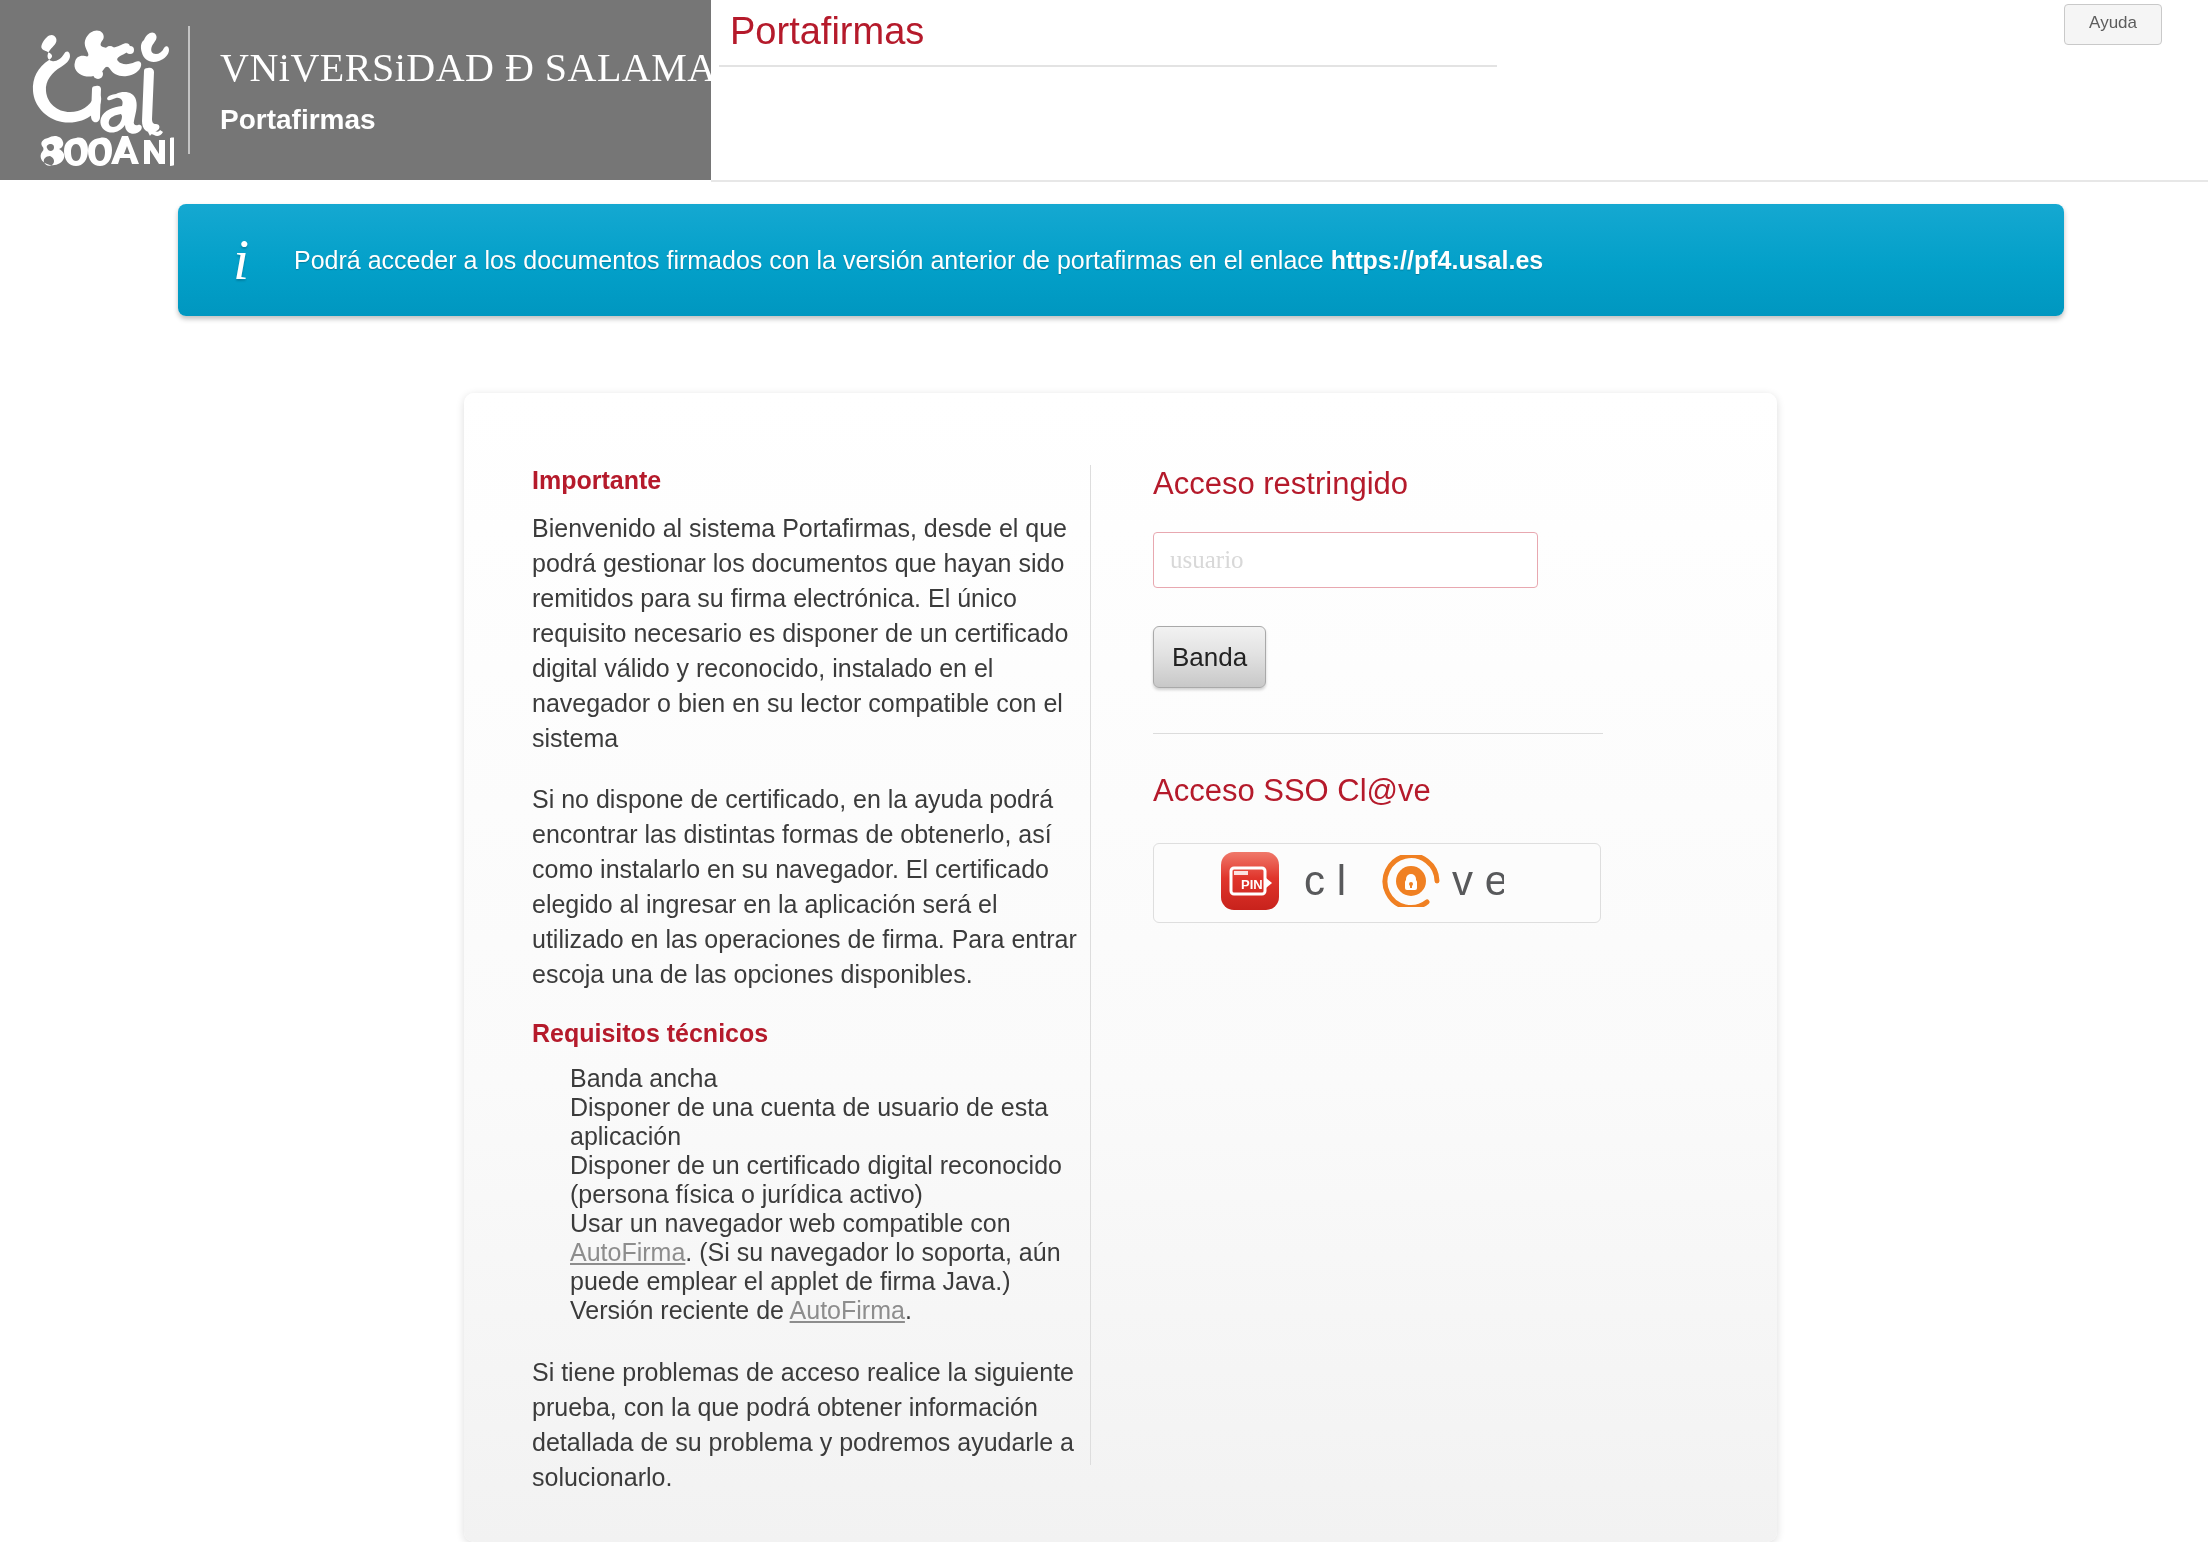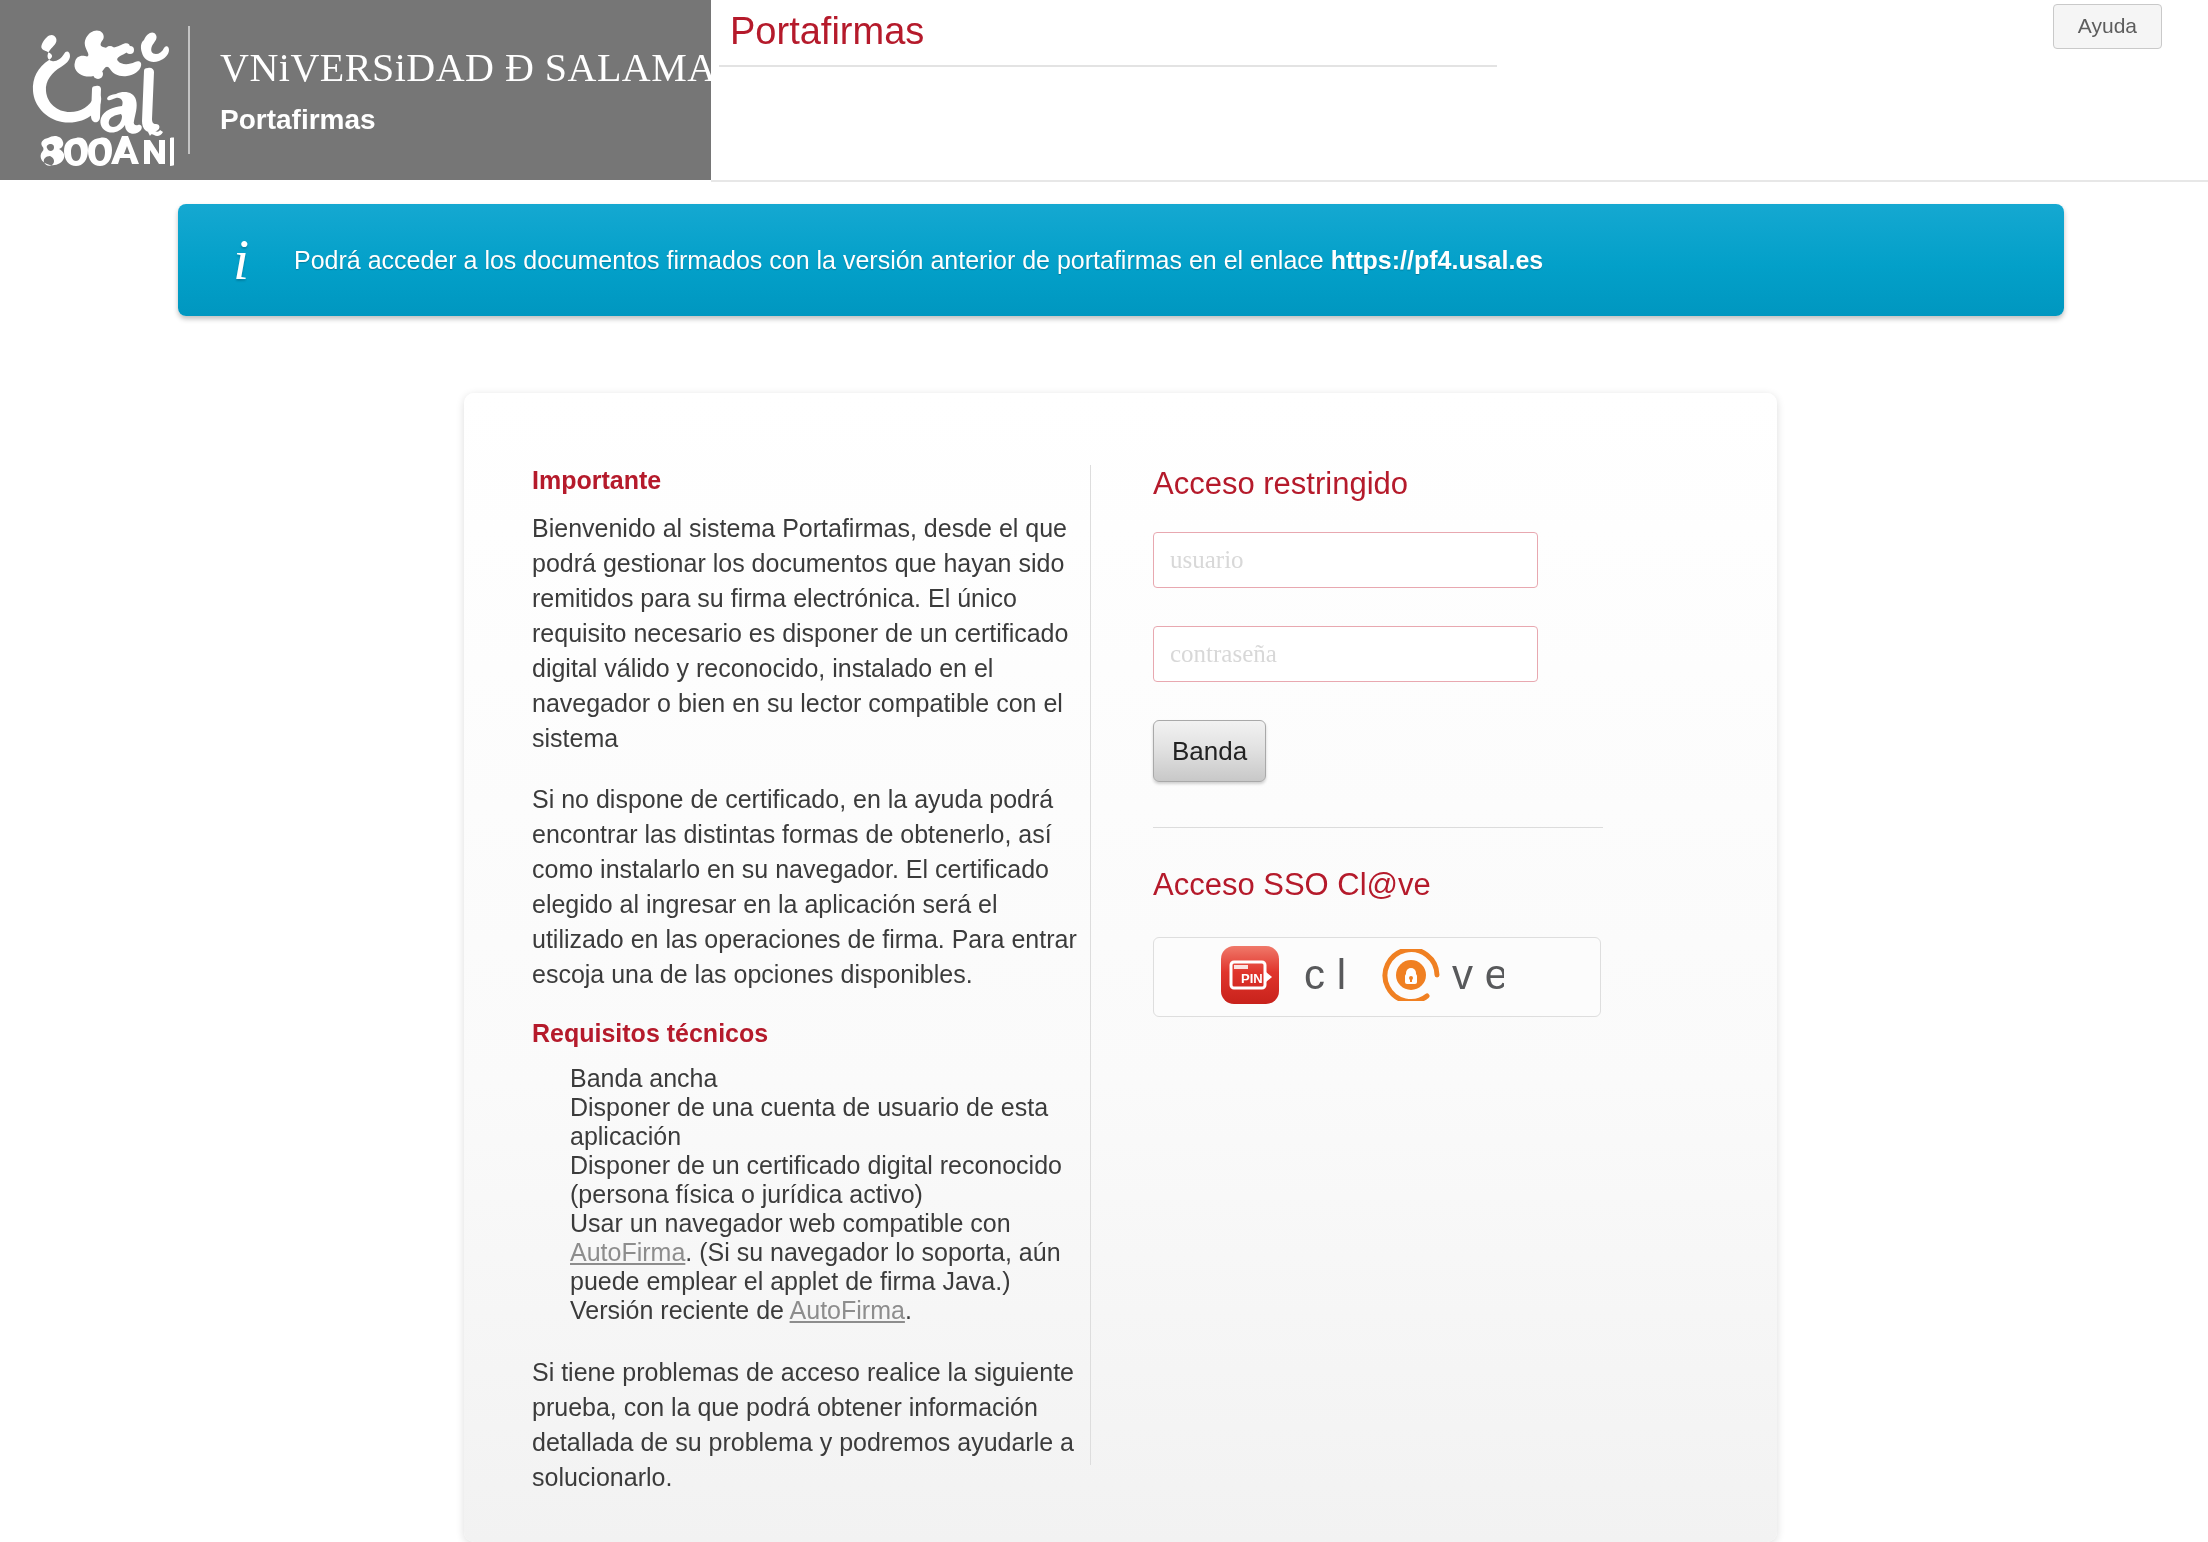--- a/index.html
+++ b/index.html
@@ -102,21 +102,21 @@
     left: 711px;
     right: 0;
     height: 2px;
     background: #e7e7e7;
   }
   .help-button {
     position: absolute;
     top: 4px;
     right: 46px;
     padding: 9px 24px 11px 24px;
-    font-size: 21px;
+    font-size: 17px;
     color: #5d5d5d;
     background: #f5f5f5;
     border: 1px solid #c9c9c9;
     border-radius: 4px;
     line-height: 1.1;
     cursor: pointer;
   }
 
   
   .info-banner {
@@ -365,21 +365,20 @@
       <p class="body-text">Si tiene problemas de acceso realice la siguiente prueba, con la que podrá obtener información detallada de su problema y podremos ayudarle a solucionarlo.</p>
     </div>
 
     <div class="col-divider"></div>
 
     <div class="col-right">
       <h2 class="access-heading">Acceso restringido</h2>
 
       <input class="login-input" type="text" placeholder="usuario" style="">
 
-      <input class="login-input" type="password" placeholder="contraseña" style="">
 
       <button class="submit-button">Banda</button>
 
       <div class="sso-rule"></div>
 
       <h2 class="sso-heading">Acceso SSO Cl@ve</h2>
 
       <div class="clave-button">
         <span class="clave-pin-icon">
           <svg width="60" height="60" viewBox="0 0 60 60" xmlns="http://www.w3.org/2000/svg">

